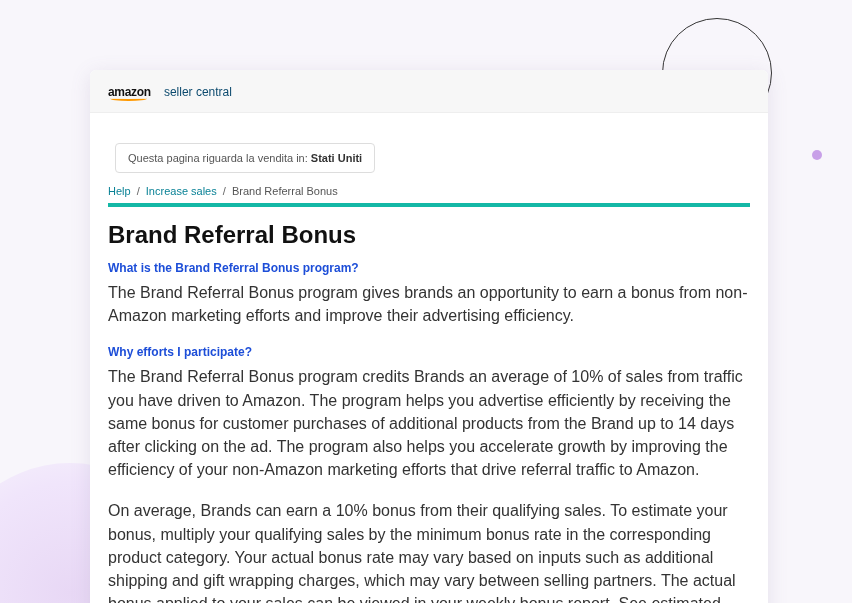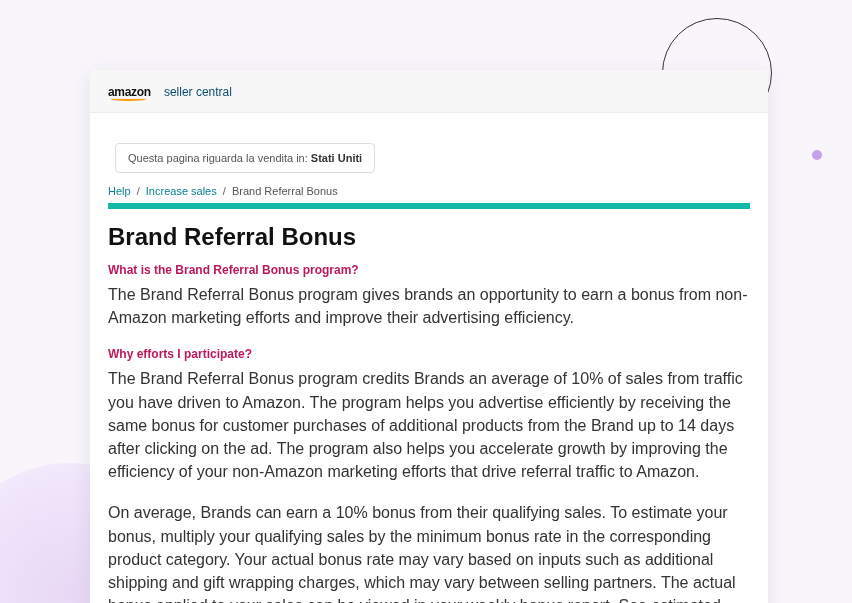--- a/index.html
+++ b/index.html
@@ -95,36 +95,36 @@
     padding: 8px 12px;
     font-size: 11px;
     color: #555;
     margin: 18px 7px 12px;
   }
   .notice-box b { color: #333; font-weight: 600; }
   .breadcrumb {
     font-size: 11px;
     color: #666;
     padding-bottom: 6px;
-    border-bottom: 6px solid #14b8a6;
+    border-bottom: 4px solid #14b8a6;
     margin-bottom: 14px;
   }
   .breadcrumb a { color: #0a8296; text-decoration: none; }
   .breadcrumb .sep { color: #666; margin: 0 3px; }
   .breadcrumb .current { color: #555; }
   h1 {
     font-size: 24px;
     font-weight: 600;
     color: #111;
     margin-bottom: 12px;
   }
   h2 {
     font-size: 12px;
     font-weight: 700;
-    color: #be185d;
+    color: #1d4ed8;
     margin-bottom: 6px;
   }
   p {
     font-size: 16px;
     color: #333;
     line-height: 1.45;
     margin-bottom: 18px;
   }
 </style>
 </head>

